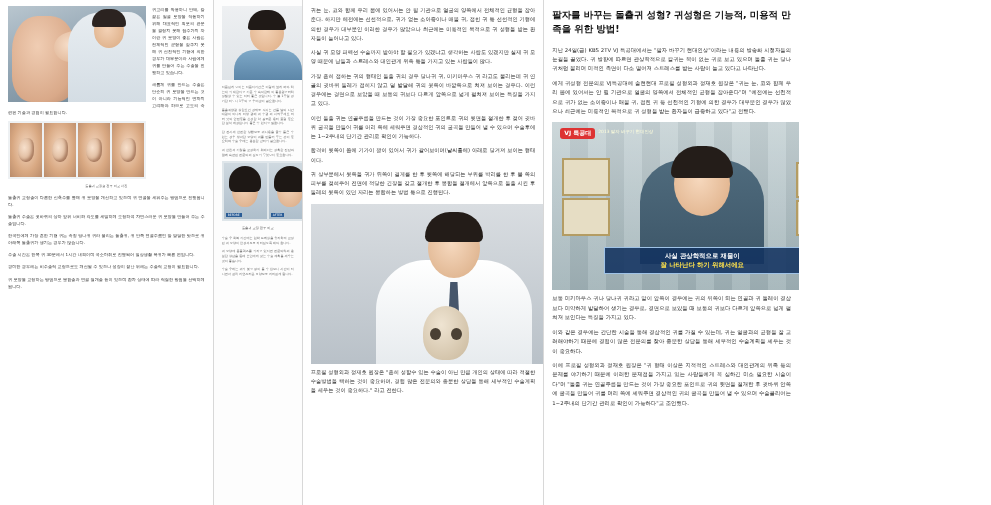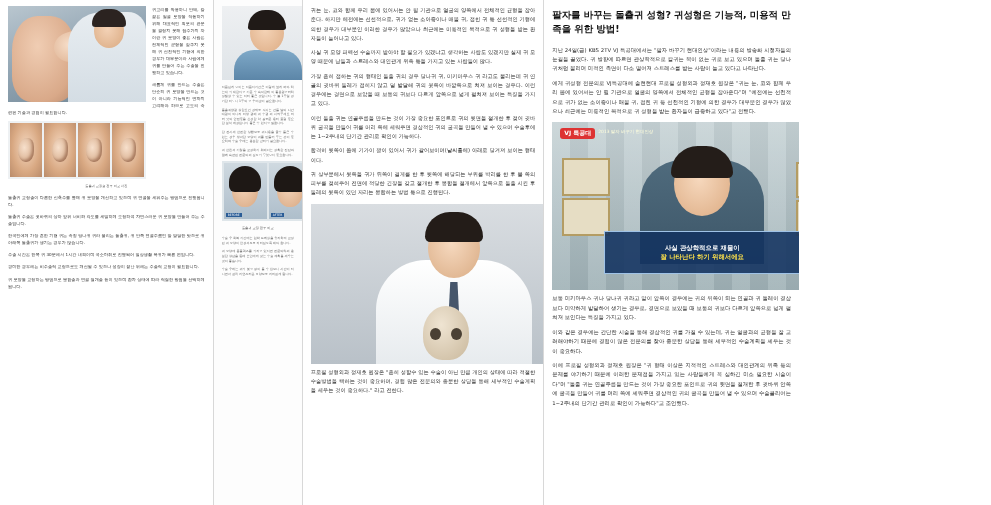--- a/index.html
+++ b/index.html
@@ -160,21 +160,21 @@
         background: radial-gradient(ellipse at 45% 42%, #f6d8bd 0%, #dcab82 100%);}
   .p6 .phair { position:absolute; left:50%; margin-left:-31px; top:24px; width:62px; height:32px;
         border-radius:31px 31px 6px 6px; background:#241d19;}
   .p6 .logo { position:absolute; left:8px; top:6px; padding:1px 4px; font-size:6px; color:#fff;
         background:#d33; border-radius:3px; font-weight:bold;}
   .p6 .showtag { position:absolute; left:46px; top:7px; font-size:4.4px; color:#ffd; }
   .p6 .capbar {
         position:absolute; left:52px; right:52px; bottom:16px;
         background: rgba(18,50,96,0.88);
         border:1px solid #9fc2e6;
-        text-align:center; padding:12px 3px;
+        text-align:center; padding:4px 3px;
   }
   .p6 .capbar .l1 { font-size:6.4px; color:#ffffff; line-height:1.35; font-weight:bold;}
   .p6 .capbar .l2 { font-size:6.4px; color:#ffe24a; line-height:1.35; font-weight:bold;}
 
   .col-2 .tiny-note { font-size:3.1px; color:#666; line-height:1.5; margin:0 0 4px 0; text-align:justify; word-break:break-all;}
 </style>
 </head>
 <body>
 
 <div class="page">

